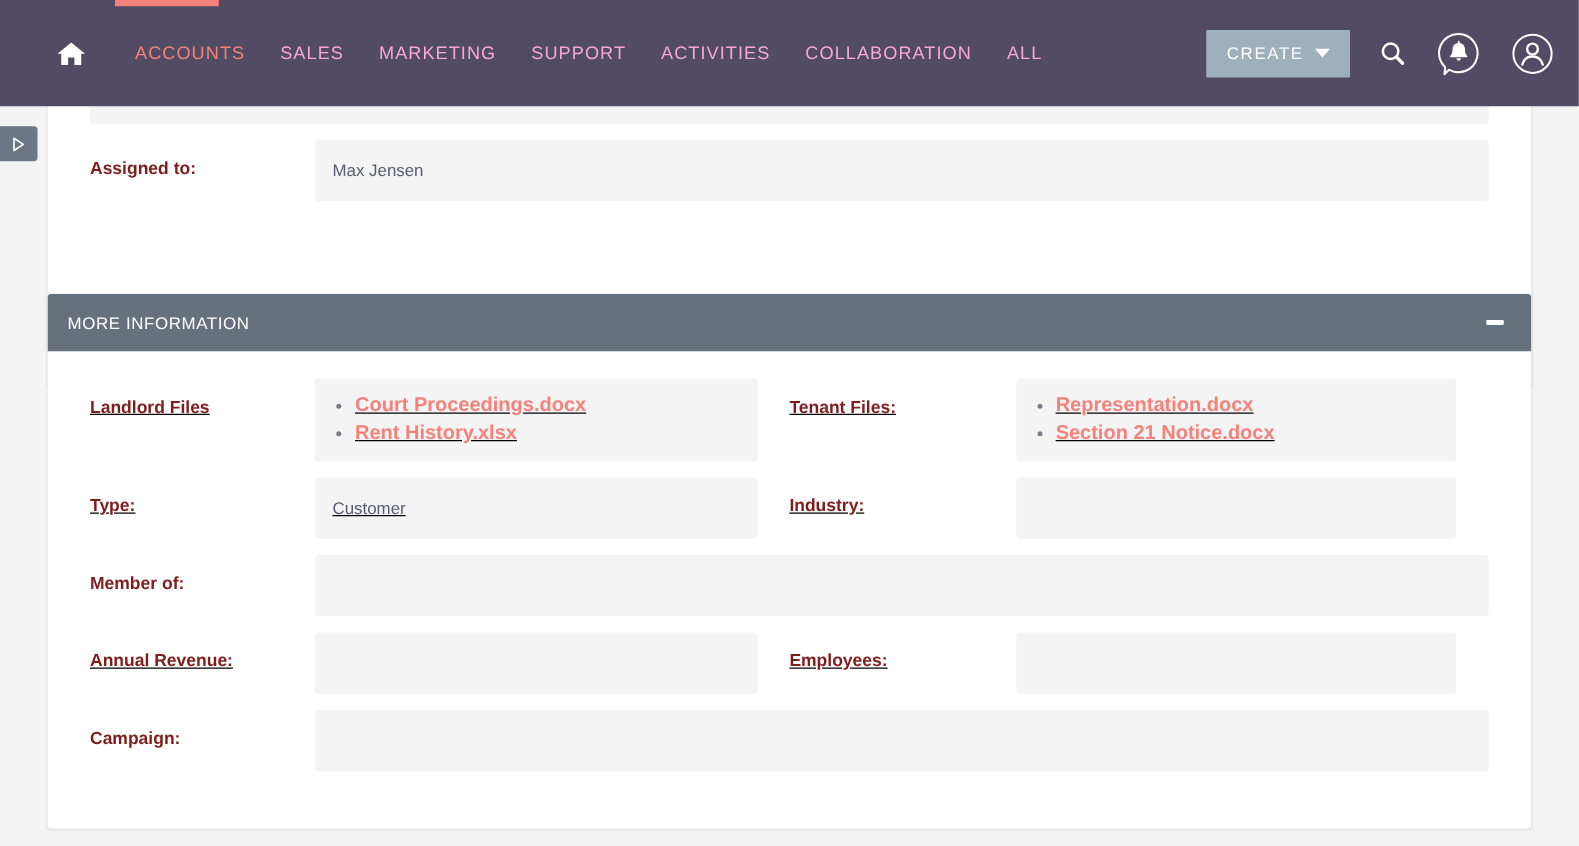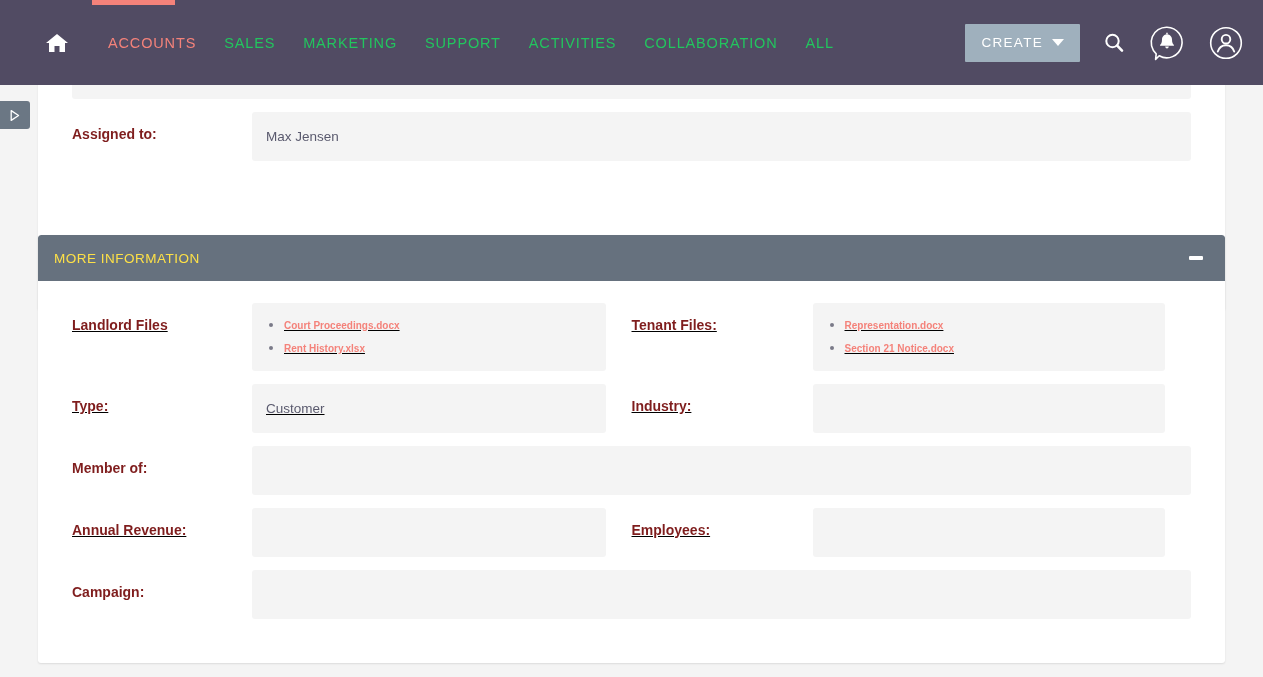--- a/index.html
+++ b/index.html
@@ -39,21 +39,21 @@
     cursor: pointer;
   }
   .home-btn svg { display: block; }
   .nav-links {
     display: flex;
     align-items: center;
     margin-left: 26px;
     gap: 4px;
   }
   .nav-link {
-    color: #22c55e;
+    color: #f9a8d4;
     font-size: 14.5px;
     letter-spacing: 0.85px;
     text-transform: uppercase;
     padding: 6px 12px;
     cursor: pointer;
     white-space: nowrap;
     font-weight: 400;
   }
   .nav-link.is-active { color: #f4827a; }
 
@@ -138,21 +138,21 @@
   .panel-header {
     height: 46px;
     background: #66717e;
     display: flex;
     align-items: center;
     justify-content: space-between;
     padding: 0 22px 0 16px;
     border-radius: 3px 3px 0 0;
   }
   .panel-title {
-    color: #fde047;
+    color: #ffffff;
     font-size: 13.5px;
     letter-spacing: 0.5px;
     text-transform: uppercase;
   }
   .collapse-btn {
     width: 14px; height: 4px;
     background: #ffffff;
     cursor: pointer;
     border: none;
     padding: 0;
@@ -211,21 +211,21 @@
     list-style: disc;
   }
   ul.file-list li {
     margin: 0 0 1px 0;
     padding: 0;
     color: #7a7a88;
   }
   ul.file-list li::marker { color: #7a7a88; font-size: 13px; }
   .file-link {
     color: #f4827a;
-    font-size: 10px;
+    font-size: 16px;
     font-weight: bold;
     text-decoration: none;
     cursor: pointer;
     line-height: 20px;
   }
 
   
   .card-top .panel-body { padding: 22px 34px 20px 34px; }
 </style>
 </head>

